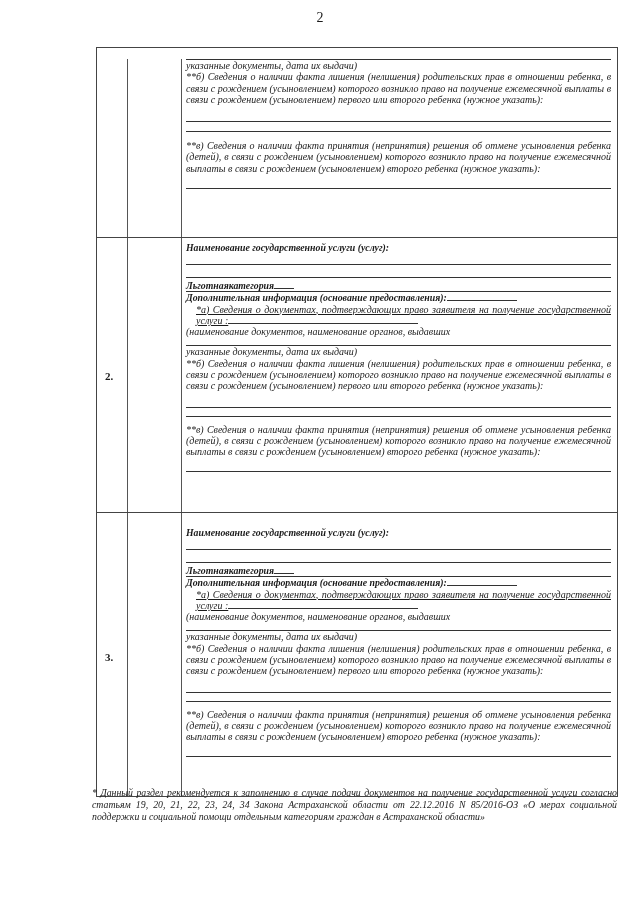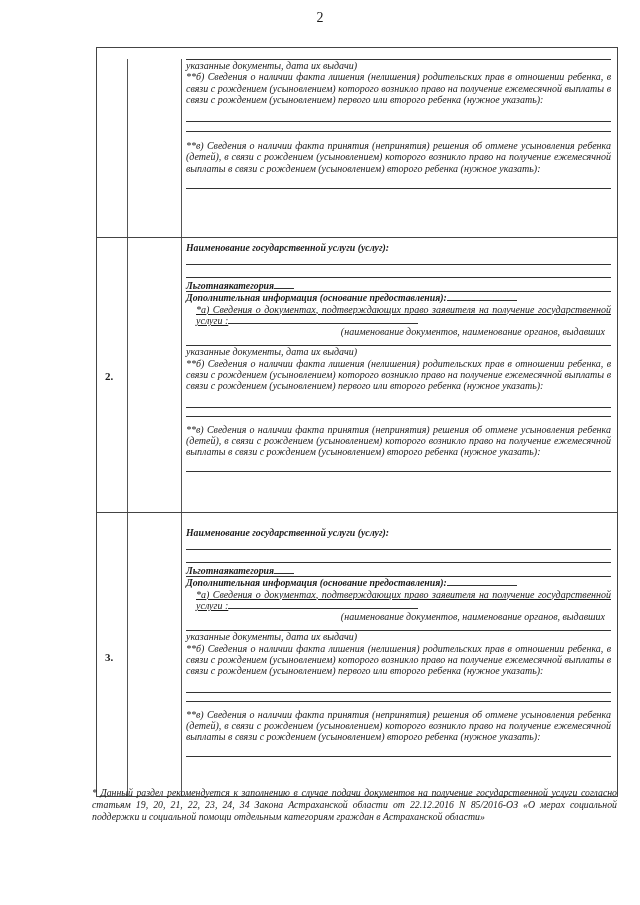--- a/index.html
+++ b/index.html
@@ -10,21 +10,21 @@
   .row { position: relative; border-top: 1px solid #444; }
   .row:first-child { border-top: none; }
   .c1 { position: absolute; left: 0; top: 0; bottom: 0; width: 31px; border-right: 1px solid #555; }
   .c2 { position: absolute; left: 31px; top: 0; bottom: 0; width: 54px; border-right: 1px solid #555; }
   .num { position: absolute; left: 8px; font-weight: bold; font-size: 11px; }
   .c3 { margin-left: 85px; padding: 0 6px 0 4px; }
   .it { font-style: italic; font-size: 10px; line-height: 11.3px; }
   .b { font-weight: bold; font-style: italic; font-size: 9.8px; line-height: 11.5px; }
   .line { border-bottom: 1px solid #333; height: 1px; margin: 0; }
   .fill { display: inline-block; border-bottom: 1px solid #333; vertical-align: baseline; height: 9px; }
-  .hint { text-align: right; padding-right: 6px; }
+  .hint { padding-right: 6px; }
   .ind { padding-left: 10px; text-decoration: underline; }
   .footnote { position: absolute; left: 92px; top: 787px; width: 525px; font-style: italic; font-size: 9.8px; line-height: 11.8px; text-align: justify; }
 </style>
 </head>
 <body>
 
 <div class="page-num">2</div>
 
 <div class="doc-table">
 

